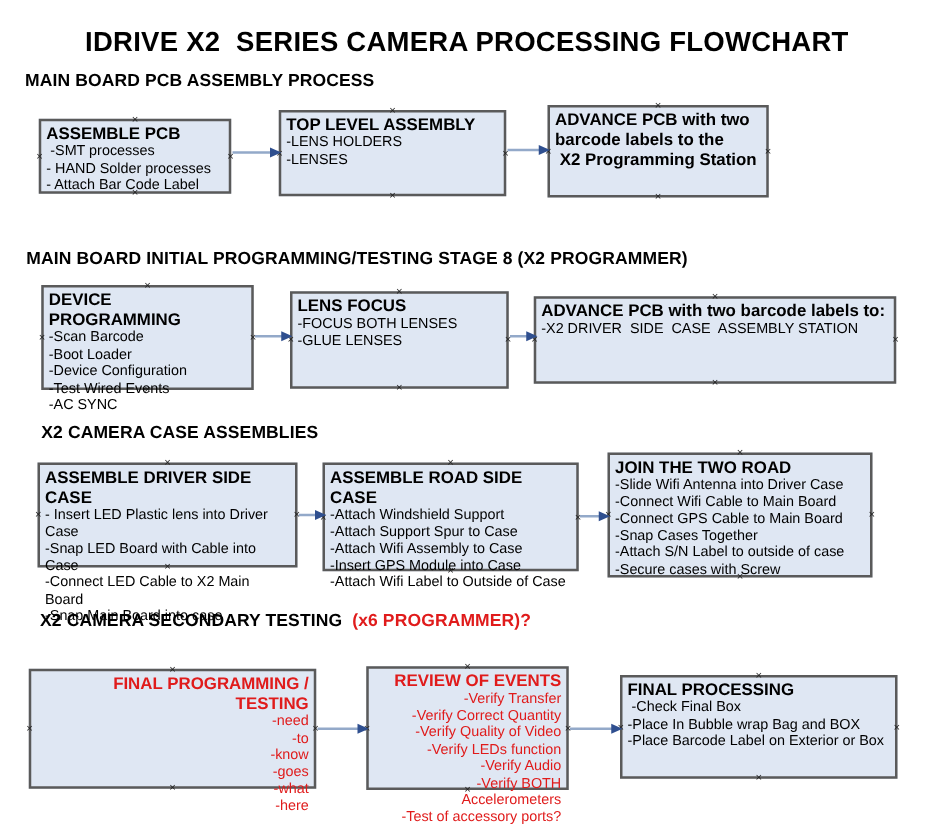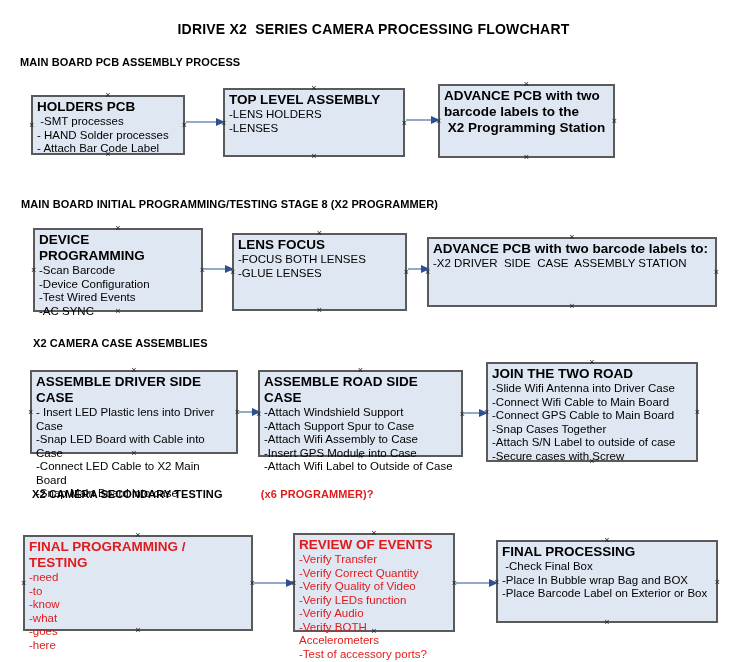--- a/index.html
+++ b/index.html
@@ -10,36 +10,36 @@
     --red-text:#e01b1b;
     --text:#000000;
   }
   html,body{margin:0;padding:0;background:#ffffff;}
   .canvas{
     position:relative;width:747px;height:662px;background:#ffffff;
     font-family:"Liberation Sans",sans-serif;color:var(--text);overflow:hidden;
   }
   .doc-title{
     position:absolute;left:0;right:0;top:21px;text-align:center;
-    font-size:14px;font-weight:bold;white-space:pre-wrap;letter-spacing:0.2px;
+    font-size:22px;font-weight:bold;white-space:pre-wrap;letter-spacing:0.2px;
   }
   .section-heading{
-    position:absolute;font-size:11px;font-weight:bold;white-space:pre;letter-spacing:0.1px;
-  }
-  .red-text{color:var(--red-text);margin-left:32px;}
+    position:absolute;font-size:14px;font-weight:bold;white-space:pre;letter-spacing:0.1px;
+  }
+  .red-text{color:var(--red-text);}
   .flow-box{
     position:absolute;background:var(--box-fill);border:2px solid var(--box-border);
     box-sizing:border-box;padding:2px 4px 0 4px;overflow:visible;
   }
   .box-title{
     font-size:13.5px;font-weight:bold;line-height:16px;white-space:pre-wrap;
   }
   .box-items{font-size:11.5px;line-height:13.5px;}
   .box-item{white-space:pre-wrap;}
-  .flow-box.red .box-title,.flow-box.red .box-item{color:var(--red-text);}
+  .flow-box.red .box-title,.flow-box.red .box-item{color:var(--red-text);text-align:right;}
   .arrow{
     position:absolute;height:0;border-top:2px solid var(--arrow-line);
   }
   .arrow::after{
     content:"";position:absolute;right:-3px;top:-5px;width:0;height:0;
     border-left:9px solid var(--arrow-head);
     border-top:4px solid transparent;border-bottom:4px solid transparent;
   }
   .anchor{
     position:absolute;font-size:9px;line-height:6px;color:#1f1f1f;
@@ -53,21 +53,21 @@
 </head>
 <body>
 
 <div class="canvas">
 
   <div class="doc-title">IDRIVE X2  SERIES CAMERA PROCESSING FLOWCHART</div>
 
   <div class="section-heading" style="left:20px;top:56px;">MAIN BOARD PCB ASSEMBLY PROCESS</div>
 
   <div class="flow-box" style="left:31px;top:95px;width:154px;height:60px;">
-    <div class="box-title">HOLDERS PCB</div>
+    <div class="box-title">ASSEMBLE PCB</div>
     <div class="box-items">
         <div class="box-item"> -SMT processes</div>
         <div class="box-item">- HAND Solder processes</div>
         <div class="box-item">- Attach Bar Code Label</div>
       </div>
   <span class="anchor anchor-top">×</span>
       <span class="anchor anchor-bottom">×</span>
       <span class="anchor anchor-left">×</span>
       <span class="anchor anchor-right">×</span>
     </div>
@@ -92,20 +92,21 @@
       <span class="anchor anchor-left">×</span>
       <span class="anchor anchor-right">×</span>
     </div>
 
   <div class="section-heading" style="left:21px;top:198px;">MAIN BOARD INITIAL PROGRAMMING/TESTING STAGE 8 (X2 PROGRAMMER)</div>
 
   <div class="flow-box" style="left:33px;top:228px;width:170px;height:84px;">
     <div class="box-title">DEVICE PROGRAMMING</div>
     <div class="box-items">
         <div class="box-item">-Scan Barcode</div>
+        <div class="box-item">-Boot Loader</div>
         <div class="box-item">-Device Configuration</div>
         <div class="box-item">-Test Wired Events</div>
         <div class="box-item">-AC SYNC</div>
       </div>
   <span class="anchor anchor-top">×</span>
       <span class="anchor anchor-bottom">×</span>
       <span class="anchor anchor-left">×</span>
       <span class="anchor anchor-right">×</span>
     </div>
   <div class="flow-box" style="left:232px;top:233px;width:175px;height:78px;">
@@ -176,22 +177,22 @@
     </div>
 
   <div class="section-heading" style="left:32px;top:488px;"><span>X2 CAMERA SECONDARY TESTING  </span><span class="red-text">(x6 PROGRAMMER)?</span></div>
 
   <div class="flow-box red" style="left:23px;top:535px;width:230px;height:96px;">
     <div class="box-title">FINAL PROGRAMMING / TESTING</div>
     <div class="box-items">
         <div class="box-item">-need</div>
         <div class="box-item">-to</div>
         <div class="box-item">-know</div>
+        <div class="box-item">-goes</div>
         <div class="box-item">-what</div>
-        <div class="box-item">-goes</div>
         <div class="box-item">-here</div>
       </div>
   <span class="anchor anchor-top">×</span>
       <span class="anchor anchor-bottom">×</span>
       <span class="anchor anchor-left">×</span>
       <span class="anchor anchor-right">×</span>
     </div>
   <div class="flow-box red" style="left:293px;top:533px;width:162px;height:99px;">
     <div class="box-title">REVIEW OF EVENTS</div>
     <div class="box-items">

